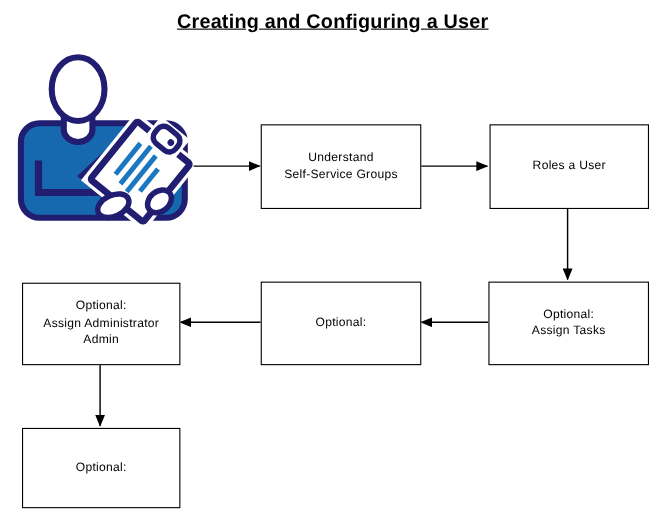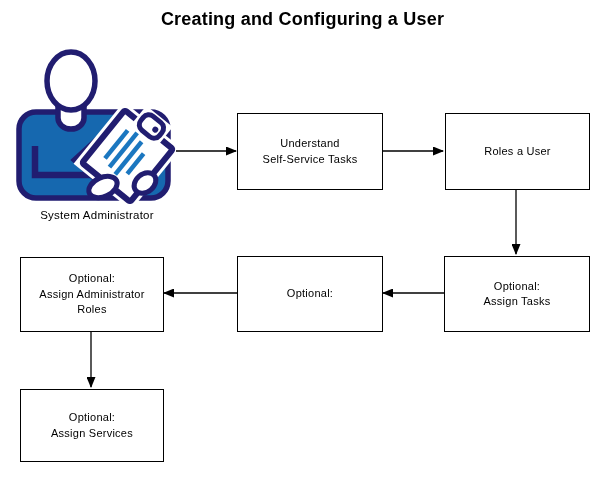--- a/index.html
+++ b/index.html
@@ -9,20 +9,21 @@
     background:#fff;
     font-family:"Liberation Sans", sans-serif;
     color:#000;
     overflow:hidden;
   }
   .diagram-title{
     position:absolute;top:9px;left:0;width:605px;
     text-align:center;
     font-size:18px;font-weight:bold;
     letter-spacing:0.2px;
+    text-decoration:underline;
   }
   .node{
     position:absolute;
     border:1px solid #000;
     background:#fff;
     display:flex;flex-direction:column;
     align-items:center;justify-content:center;
     text-align:center;
     font-size:11px;line-height:15.5px;
     letter-spacing:0.25px;
@@ -70,60 +71,58 @@
     </g>
 
     <g transform="translate(91,141) rotate(-25)">
       <ellipse rx="15" ry="9.5" fill="#ffffff" stroke="#211d70" stroke-width="5"></ellipse>
     </g>
     <g transform="translate(133,137) rotate(-40)">
       <ellipse rx="12" ry="9" fill="#ffffff" stroke="#211d70" stroke-width="5"></ellipse>
     </g>
   </svg>
 
-  <div class="actor-caption">System Administrator</div>
 
   <svg class="arrows-svg" width="605" height="484" viewBox="0 0 605 484">
     <defs>
       <marker id="ah" markerUnits="userSpaceOnUse" markerWidth="11" markerHeight="9" refX="10" refY="4.5" orient="auto">
         <path d="M0,0 L11,4.5 L0,9 Z" fill="#000"></path>
       </marker>
     </defs>
     <g stroke="#000" stroke-width="1.3" fill="none">
       <path d="M176,151 L236,151" marker-end="url(#ah)"></path>
       <path d="M381,151 L443,151" marker-end="url(#ah)"></path>
       <path d="M516,188 L516,254" marker-end="url(#ah)"></path>
       <path d="M444,293 L383,293" marker-end="url(#ah)"></path>
       <path d="M237,293 L164,293" marker-end="url(#ah)"></path>
       <path d="M91,330 L91,387" marker-end="url(#ah)"></path>
     </g>
   </svg>
 
   <div class="node" style="left:237px;top:113px;width:144px;height:75px">
     <div>Understand</div>
-    <div>Self-Service Tasks</div>
+    <div>Self-Service Groups</div>
   </div>
 
   <div class="node" style="left:445px;top:113px;width:143px;height:75px">
     <div>Roles a User</div>
   </div>
 
   <div class="node" style="left:444px;top:256px;width:144px;height:74px">
     <div>Optional:</div>
     <div>Assign Tasks</div>
   </div>
 
   <div class="node" style="left:237px;top:256px;width:144px;height:74px">
     <div>Optional:</div>
   </div>
 
   <div class="node" style="left:20px;top:257px;width:142px;height:73px">
     <div>Optional:</div>
     <div>Assign Administrator</div>
-    <div>Roles</div>
+    <div>Admin</div>
   </div>
 
   <div class="node" style="left:20px;top:389px;width:142px;height:71px">
     <div>Optional:</div>
-    <div>Assign Services</div>
   </div>
 
 </div>
 
 </body></html>

